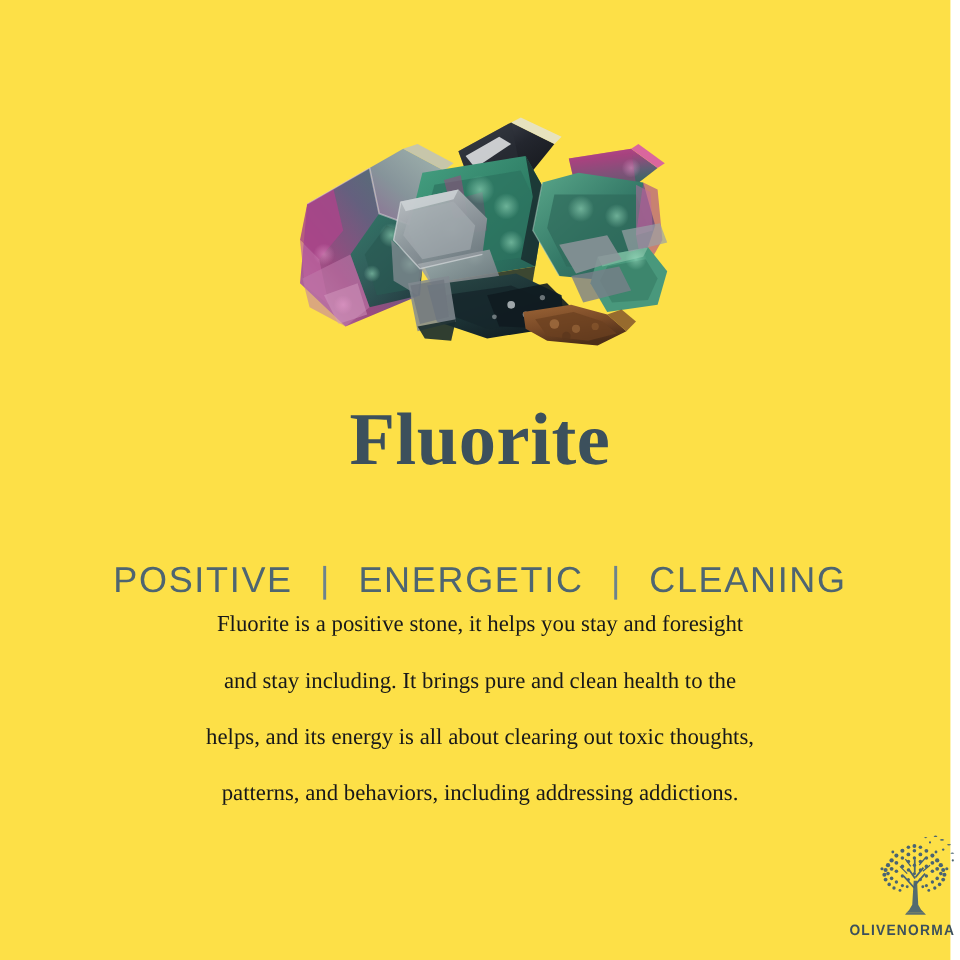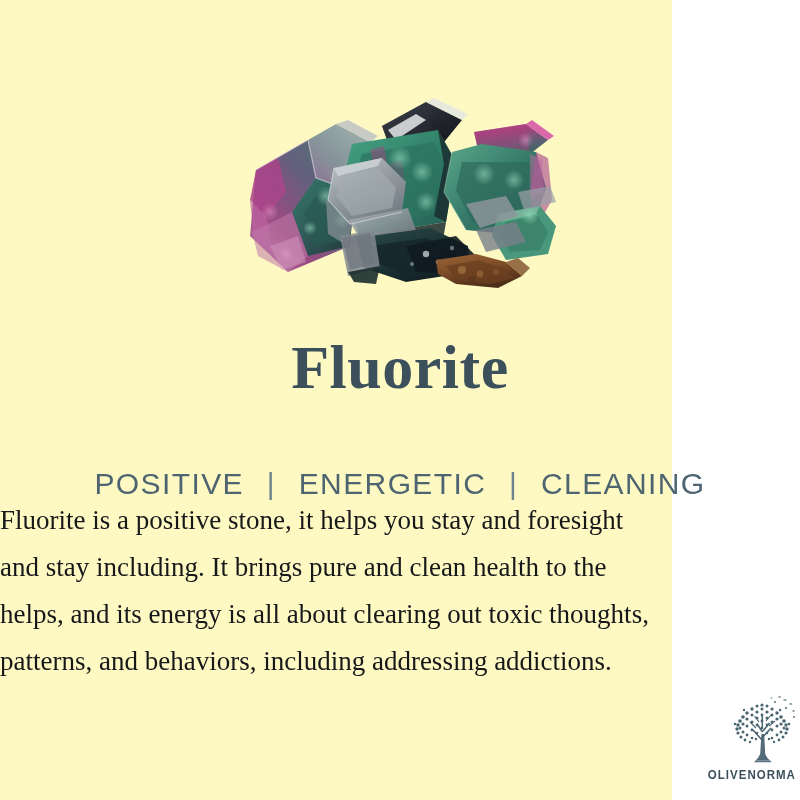--- a/index.html
+++ b/index.html
@@ -8,23 +8,23 @@
     background: #ffffff;
   }
   body {
     width: 800px;
     height: 800px;
     font-family: "Liberation Sans", sans-serif;
     overflow: hidden;
     position: relative;
   }
   .page {
-    width: 672px;
+    width: 792px;
     height: 800px;
-    background: #fef9c3;
+    background: #fde047;
     position: relative;
     display: flex;
     flex-direction: column;
     align-items: center;
   }
 
   
   .crystal-wrap {
     position: absolute;
     left: 230px;
@@ -71,22 +71,23 @@
     padding: 0 13px;
     font-weight: 200;
   }
 
   
   .desc {
     position: absolute;
     top: 497px;
     left: 0;
     width: 800px;
+    text-align: center;
     font-family: "Liberation Serif", serif;
-    font-size: 27px;
+    font-size: 19px;
     color: #17181a;
     line-height: 47px;
   }
   .desc .line { display: block; white-space: nowrap; }
 
   
   .logo {
     position: absolute;
     top: 694px;
     left: 0;

